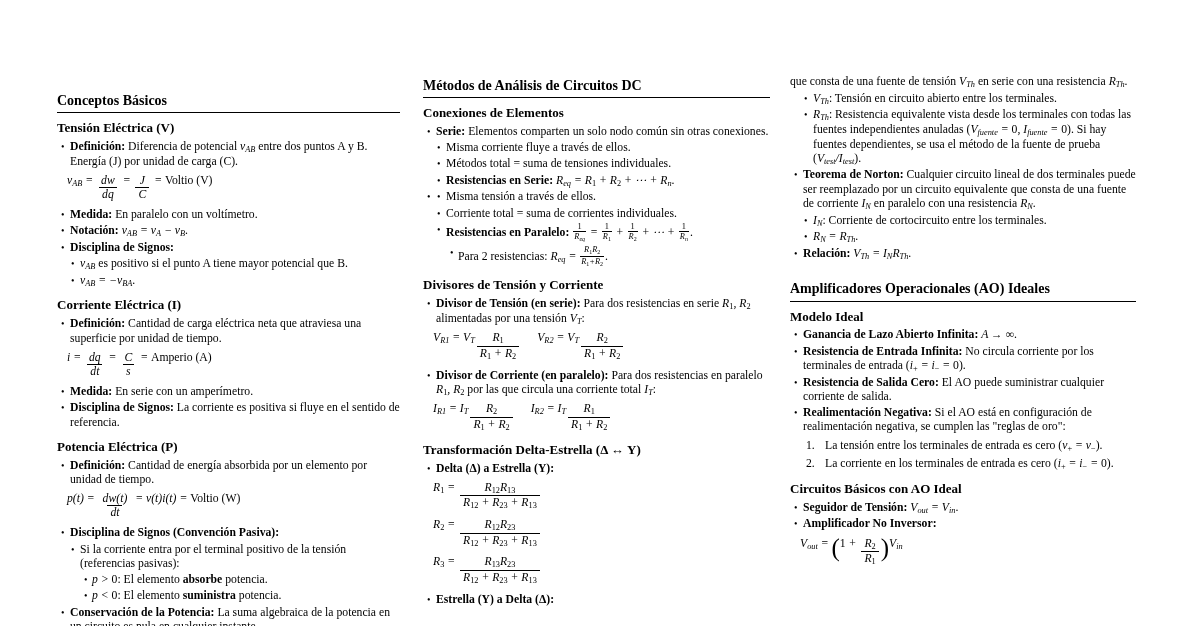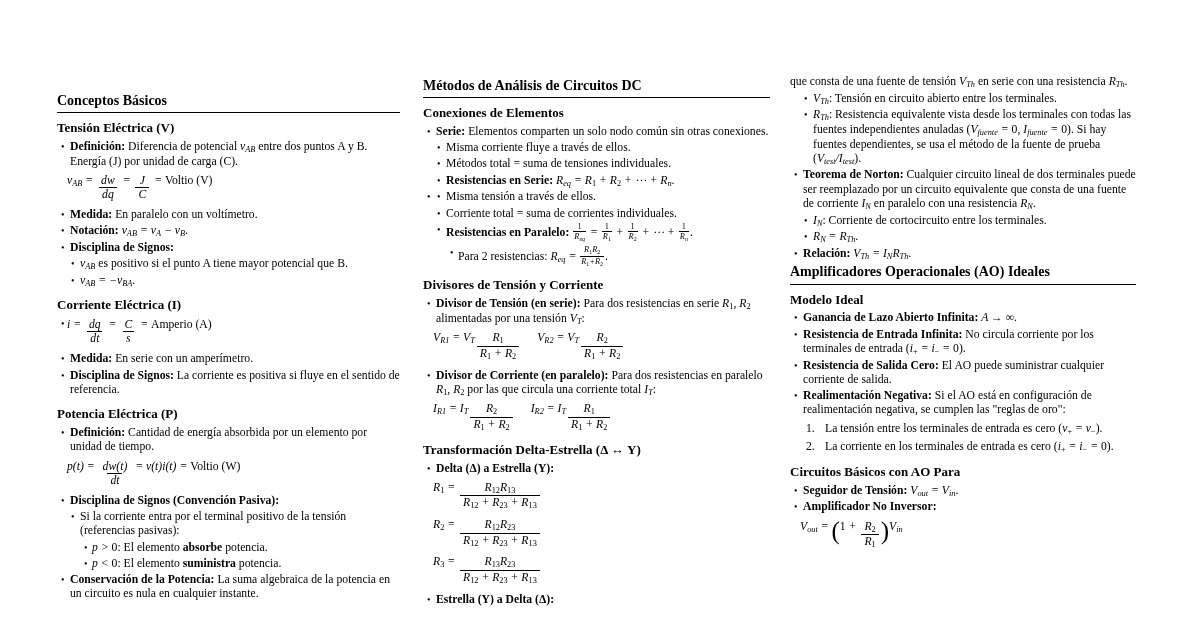--- a/index.html
+++ b/index.html
@@ -8,21 +8,21 @@
     font-family:"Liberation Serif","DejaVu Serif",serif;
     font-size:11.7px;line-height:1.22;
   }
   .page{position:relative;width:1191px;height:626px;background:#ffffff;overflow:hidden;}
   .col{position:absolute;top:0;box-sizing:border-box;}
   #col-left{left:57px;width:343px;padding-top:92px;}
   #col-middle{left:423px;width:347px;padding-top:77px;}
   #col-right{left:790px;width:346px;padding-top:74px;}
 
   .h2{font-size:14px;font-weight:bold;border-bottom:1.5px solid #000;padding-bottom:3px;margin:0 0 7px 0;}
-  .h2:not(:first-child){margin-top:2px;}
+  .h2:not(:first-child){margin-top:19px;}
   .h3{font-size:13px;font-weight:bold;margin:9px 0 4px 0;}
   .h2 + .h3{margin-top:5px;}
   .p{margin:1px 0 2px 0;}
   .b{position:relative;margin:2px 0;}
   .lvl1{padding-left:13px;}
   .lvl2{padding-left:23px;}
   .lvl3{padding-left:35px;}
   .dot{position:absolute;font-size:10px;top:1px;}
   .lvl1 > .dot{left:4px;}
   .lvl2 > .dot{left:14px;}
@@ -67,21 +67,21 @@
         </span>
         <span class="mi"> = </span>
         <span class="rt">Voltio (V)</span>
       </div>
       <div class="b lvl1"><span class="dot">•</span><span class="runs"><span class="rb">Medida:</span><span class="rt"> En paralelo con un voltímetro.</span></span></div>
       <div class="b lvl1"><span class="dot">•</span><span class="runs"><span class="rb">Notación:</span><span class="rt"> </span><span class="mi">v<sub>AB</sub> = v<sub>A</sub> − v<sub>B</sub></span><span class="rt">.</span></span></div>
       <div class="b lvl1"><span class="dot">•</span><span class="runs"><span class="rb">Disciplina de Signos:</span></span></div>
       <div class="b lvl2"><span class="dot">•</span><span class="runs"><span class="mi">v<sub>AB</sub></span><span class="rt"> es positivo si el punto A tiene mayor potencial que B.</span></span></div>
       <div class="b lvl2"><span class="dot">•</span><span class="runs"><span class="mi">v<sub>AB</sub> = −v<sub>BA</sub></span><span class="rt">.</span></span></div>
       <div class="h3">Corriente Eléctrica (I)</div>
-      <div class="b lvl1"><span class="dot">•</span></div>
+      <div class="b lvl1"><span class="dot">•</span><span class="runs"><span class="rb">Definición:</span><span class="rt"> Cantidad de carga eléctrica neta que atraviesa una superficie por unidad de tiempo.</span></span></div>
       <div class="formula">
         <span class="mi">i = </span>
         <span class="frac">
           <span class="fnum mi">dq</span>
           <span class="fden mi">dt</span>
         </span>
         <span class="mi"> = </span>
         <span class="frac">
           <span class="fnum mi">C</span>
           <span class="fden mi">s</span>
@@ -198,21 +198,21 @@
       <div class="b lvl2"><span class="dot">•</span><span class="runs"><span class="mi">R<sub>N</sub> = R<sub>Th</sub></span><span class="rt">.</span></span></div>
       <div class="b lvl1"><span class="dot">•</span><span class="runs"><span class="rb">Relación:</span><span class="rt"> </span><span class="mi">V<sub>Th</sub> = I<sub>N</sub>R<sub>Th</sub></span><span class="rt">.</span></span></div>
       <div class="h2">Amplificadores Operacionales (AO) Ideales</div>
       <div class="h3">Modelo Ideal</div>
       <div class="b lvl1"><span class="dot">•</span><span class="runs"><span class="rb">Ganancia de Lazo Abierto Infinita:</span><span class="rt"> </span><span class="mi">A → ∞</span><span class="rt">.</span></span></div>
       <div class="b lvl1"><span class="dot">•</span><span class="runs"><span class="rb">Resistencia de Entrada Infinita:</span><span class="rt"> No circula corriente por los terminales de entrada (</span><span class="mi">i<sub style="font-style: normal;">+</sub> = i<sub style="font-style: normal;">−</sub> = <span class="rm">0</span></span><span class="rt">).</span></span></div>
       <div class="b lvl1"><span class="dot">•</span><span class="runs"><span class="rb">Resistencia de Salida Cero:</span><span class="rt"> El AO puede suministrar cualquier corriente de salida.</span></span></div>
       <div class="b lvl1"><span class="dot">•</span><span class="runs"><span class="rb">Realimentación Negativa:</span><span class="rt"> Si el AO está en configuración de realimentación negativa, se cumplen las "reglas de oro":</span></span></div>
       <div class="numitem"><span class="numlab">1.</span><span class="runs"><span class="rt">La tensión entre los terminales de entrada es cero (</span><span class="mi">v<sub style="font-style: normal;">+</sub> = v<sub style="font-style: normal;">−</sub></span><span class="rt">).</span></span></div>
       <div class="numitem"><span class="numlab">2.</span><span class="runs"><span class="rt">La corriente en los terminales de entrada es cero (</span><span class="mi">i<sub style="font-style: normal;">+</sub> = i<sub style="font-style: normal;">−</sub> = <span class="rm">0</span></span><span class="rt">).</span></span></div>
-      <div class="h3">Circuitos Básicos con AO Para</div>
+      <div class="h3">Circuitos Básicos con AO Ideal</div>
       <div class="b lvl1"><span class="dot">•</span><span class="runs"><span class="rb">Seguidor de Tensión:</span><span class="rt"> </span><span class="mi">V<sub>out</sub> = V<sub>in</sub></span><span class="rt">.</span></span></div>
       <div class="b lvl1"><span class="dot">•</span><span class="runs"><span class="rb">Amplificador No Inversor:</span></span></div>
       <div class="formula">
         <span class="mi">V<sub>out</sub> = </span>
         <span class="bigp">(</span>
         <span class="mi"><span class="rm">1</span> + </span>
         <span class="frac">
           <span class="fnum mi">R<sub style="font-style: normal;">2</sub></span>
           <span class="fden mi">R<sub style="font-style: normal;">1</sub></span>
         </span>

